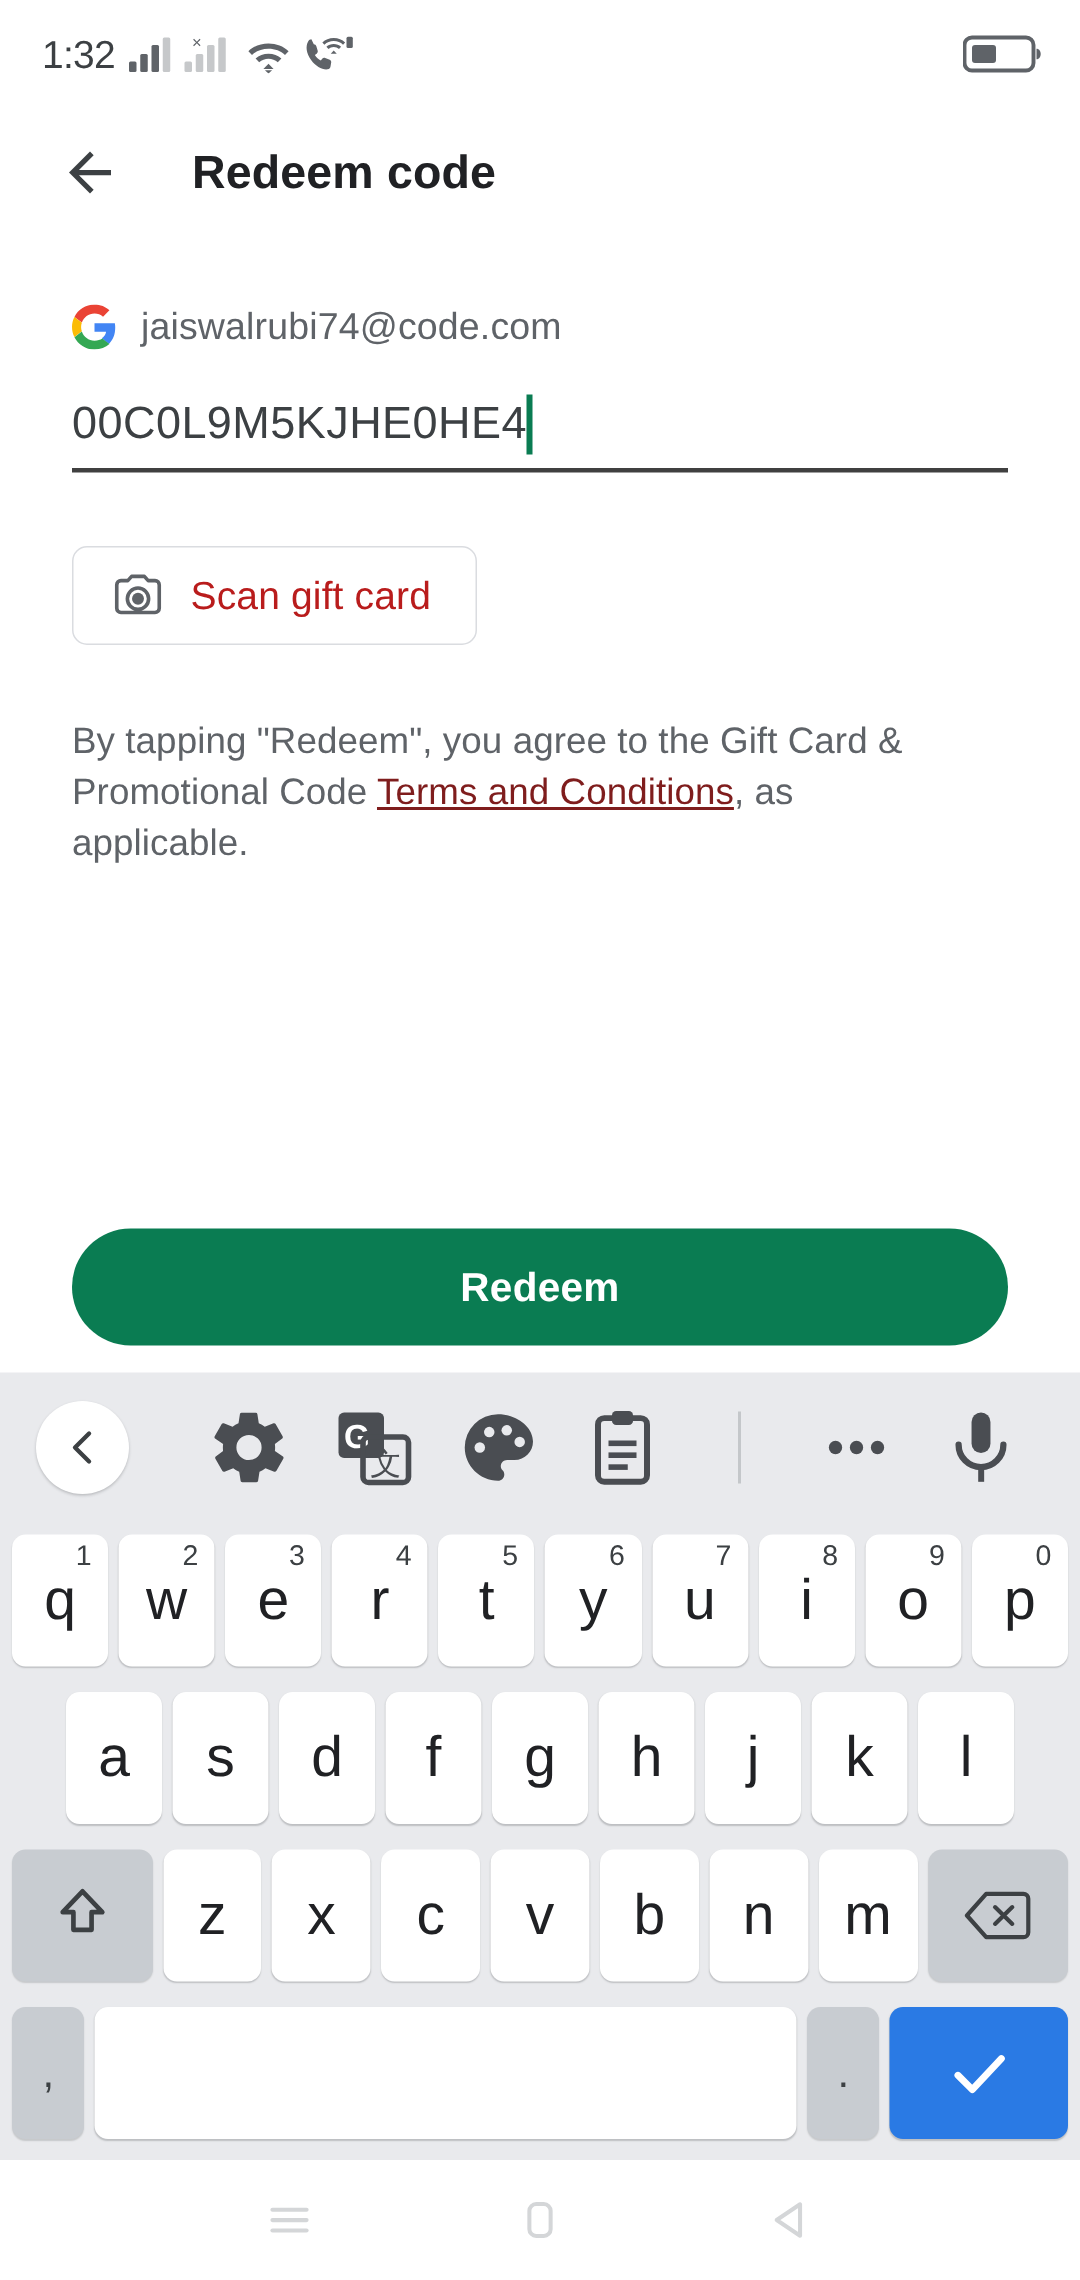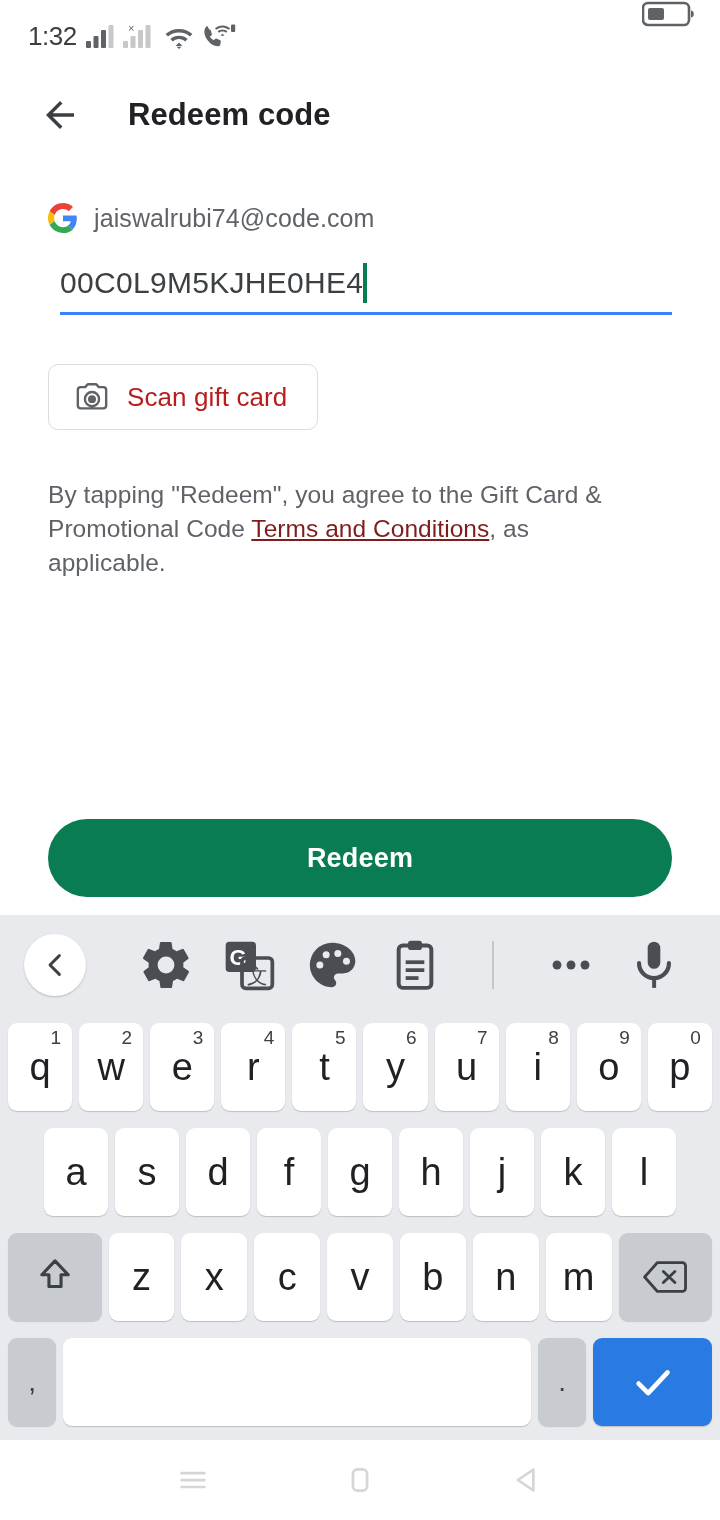--- a/index.html
+++ b/index.html
@@ -8,20 +8,21 @@
     font-family:"Liberation Sans", sans-serif;
     background:#ffffff;
     overflow:hidden;
     position:relative;
   }
 
   
   .statusbar{
     height:72px;
     display:flex;
+    align-items:center;
     justify-content:space-between;
     padding:0 24px 0 28px;
   }
   .sb-left{ display:flex; align-items:center; gap:8px; }
   .sb-time{
     font-size:26px;
     color:#3c4043;
     font-weight:400;
     letter-spacing:-0.5px;
   }
@@ -60,22 +61,21 @@
   .account-email{
     font-size:25px;
     color:#5f6368;
     letter-spacing:0.1px;
   }
 
   .code-field{
     margin-top:24px;
     position:relative;
     height:58px;
-    border-bottom:3px solid #3b82f6;
-    margin-left:12px;
+    border-bottom:3px solid #404040;
   }
   .code-value{
     font-size:30px;
     color:#3c4043;
     letter-spacing:0.3px;
     line-height:52px;
     display:inline-block;
     vertical-align:top;
   }
   .caret{

